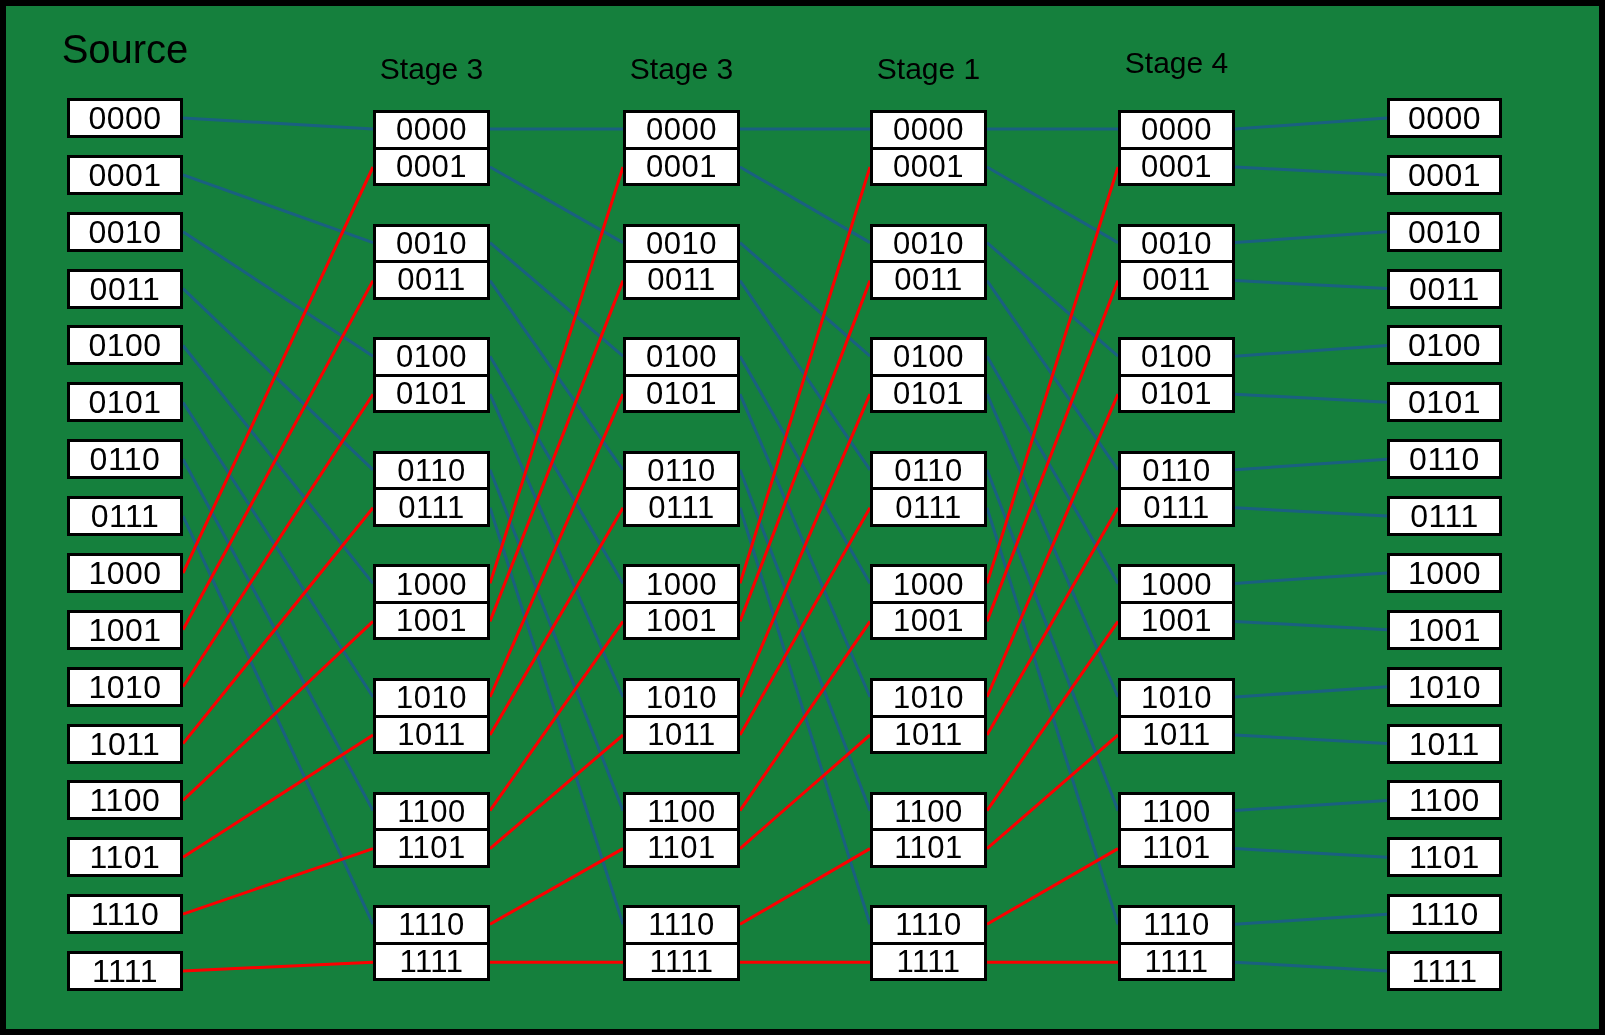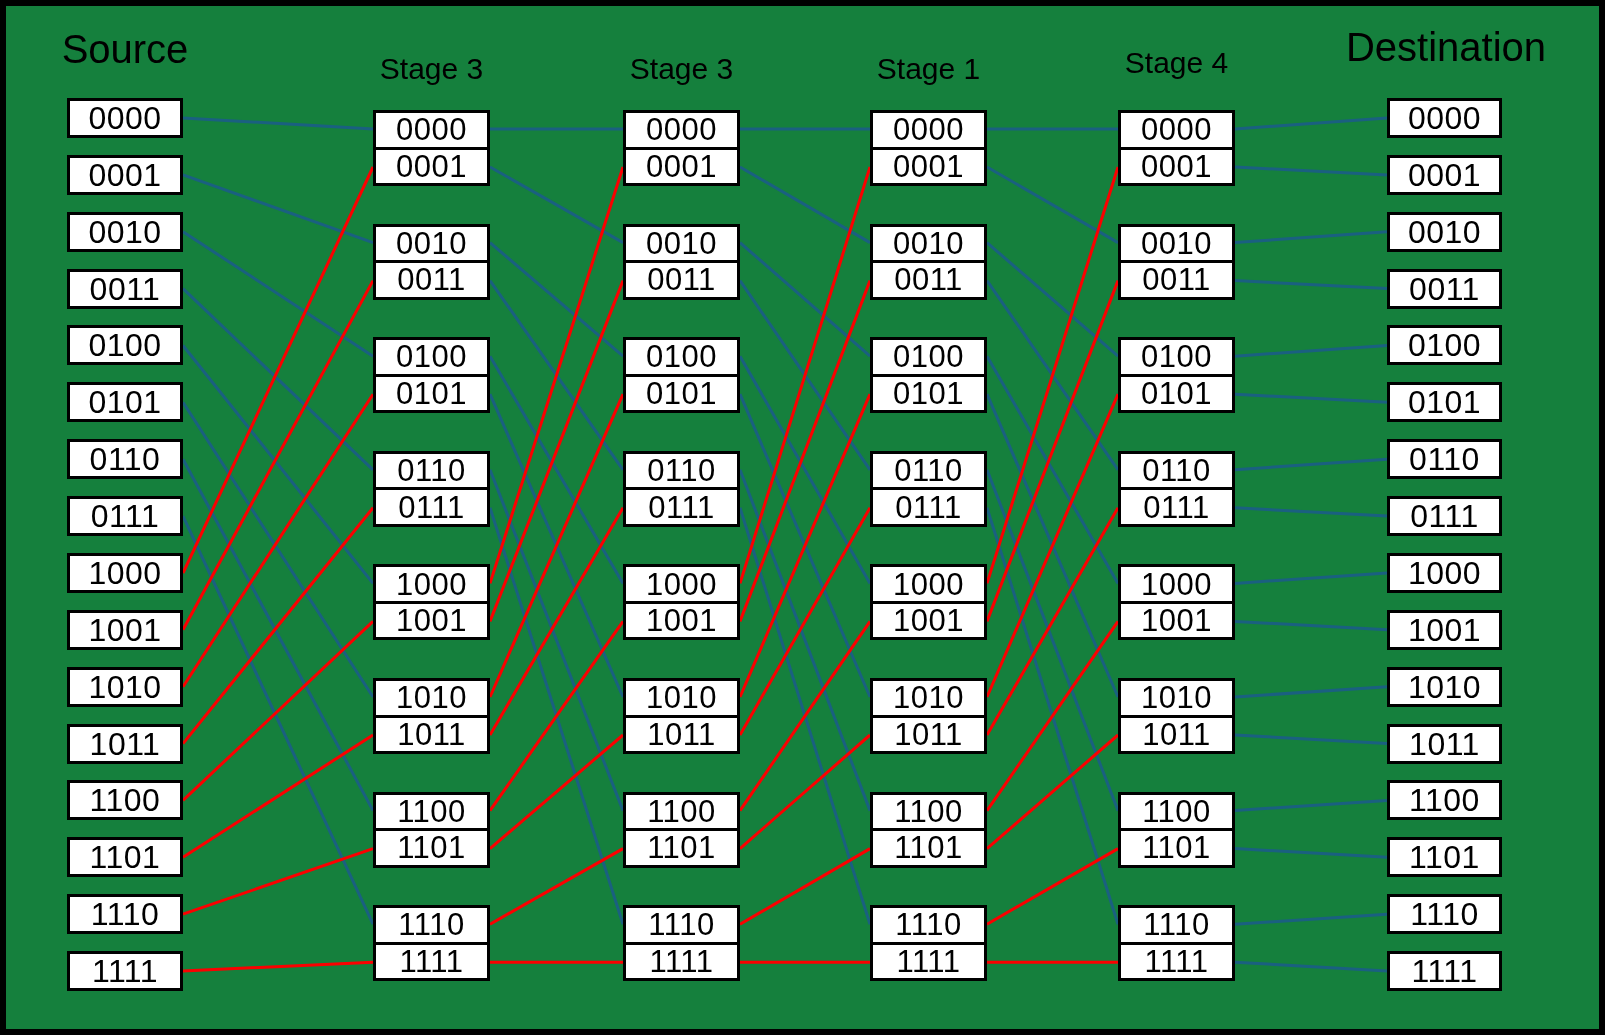--- a/index.html
+++ b/index.html
@@ -150,21 +150,20 @@
       <line x1="1235" y1="583.4" x2="1387" y2="573.0" stroke="#1A6080" stroke-width="3"></line>
       <line x1="1235" y1="621.4" x2="1387" y2="629.8" stroke="#1A6080" stroke-width="3"></line>
       <line x1="1235" y1="697.0" x2="1387" y2="686.7" stroke="#1A6080" stroke-width="3"></line>
       <line x1="1235" y1="735.0" x2="1387" y2="743.6" stroke="#1A6080" stroke-width="3"></line>
       <line x1="1235" y1="810.6" x2="1387" y2="800.4" stroke="#1A6080" stroke-width="3"></line>
       <line x1="1235" y1="848.6" x2="1387" y2="857.3" stroke="#1A6080" stroke-width="3"></line>
       <line x1="1235" y1="924.2" x2="1387" y2="914.2" stroke="#1A6080" stroke-width="3"></line>
       <line x1="1235" y1="962.2" x2="1387" y2="971.0" stroke="#1A6080" stroke-width="3"></line>
     </svg>
   <div class="col-label big" id="source-label">Source</div>
-  <div class="col-label big" id="destination-label">Destination</div>
   <div class="node" style="left: 67px; top: 98px; width: 116px; height: 40px;">0000</div>
     <div class="node" style="left: 1387px; top: 98px; width: 115px; height: 40px;">0000</div>
     <div class="node" style="left: 67px; top: 154.87px; width: 116px; height: 40px;">0001</div>
     <div class="node" style="left: 1387px; top: 154.87px; width: 115px; height: 40px;">0001</div>
     <div class="node" style="left: 67px; top: 211.74px; width: 116px; height: 40px;">0010</div>
     <div class="node" style="left: 1387px; top: 211.74px; width: 115px; height: 40px;">0010</div>
     <div class="node" style="left: 67px; top: 268.61px; width: 116px; height: 40px;">0011</div>
     <div class="node" style="left: 1387px; top: 268.61px; width: 115px; height: 40px;">0011</div>
     <div class="node" style="left: 67px; top: 325.48px; width: 116px; height: 40px;">0100</div>
     <div class="node" style="left: 1387px; top: 325.48px; width: 115px; height: 40px;">0100</div>

